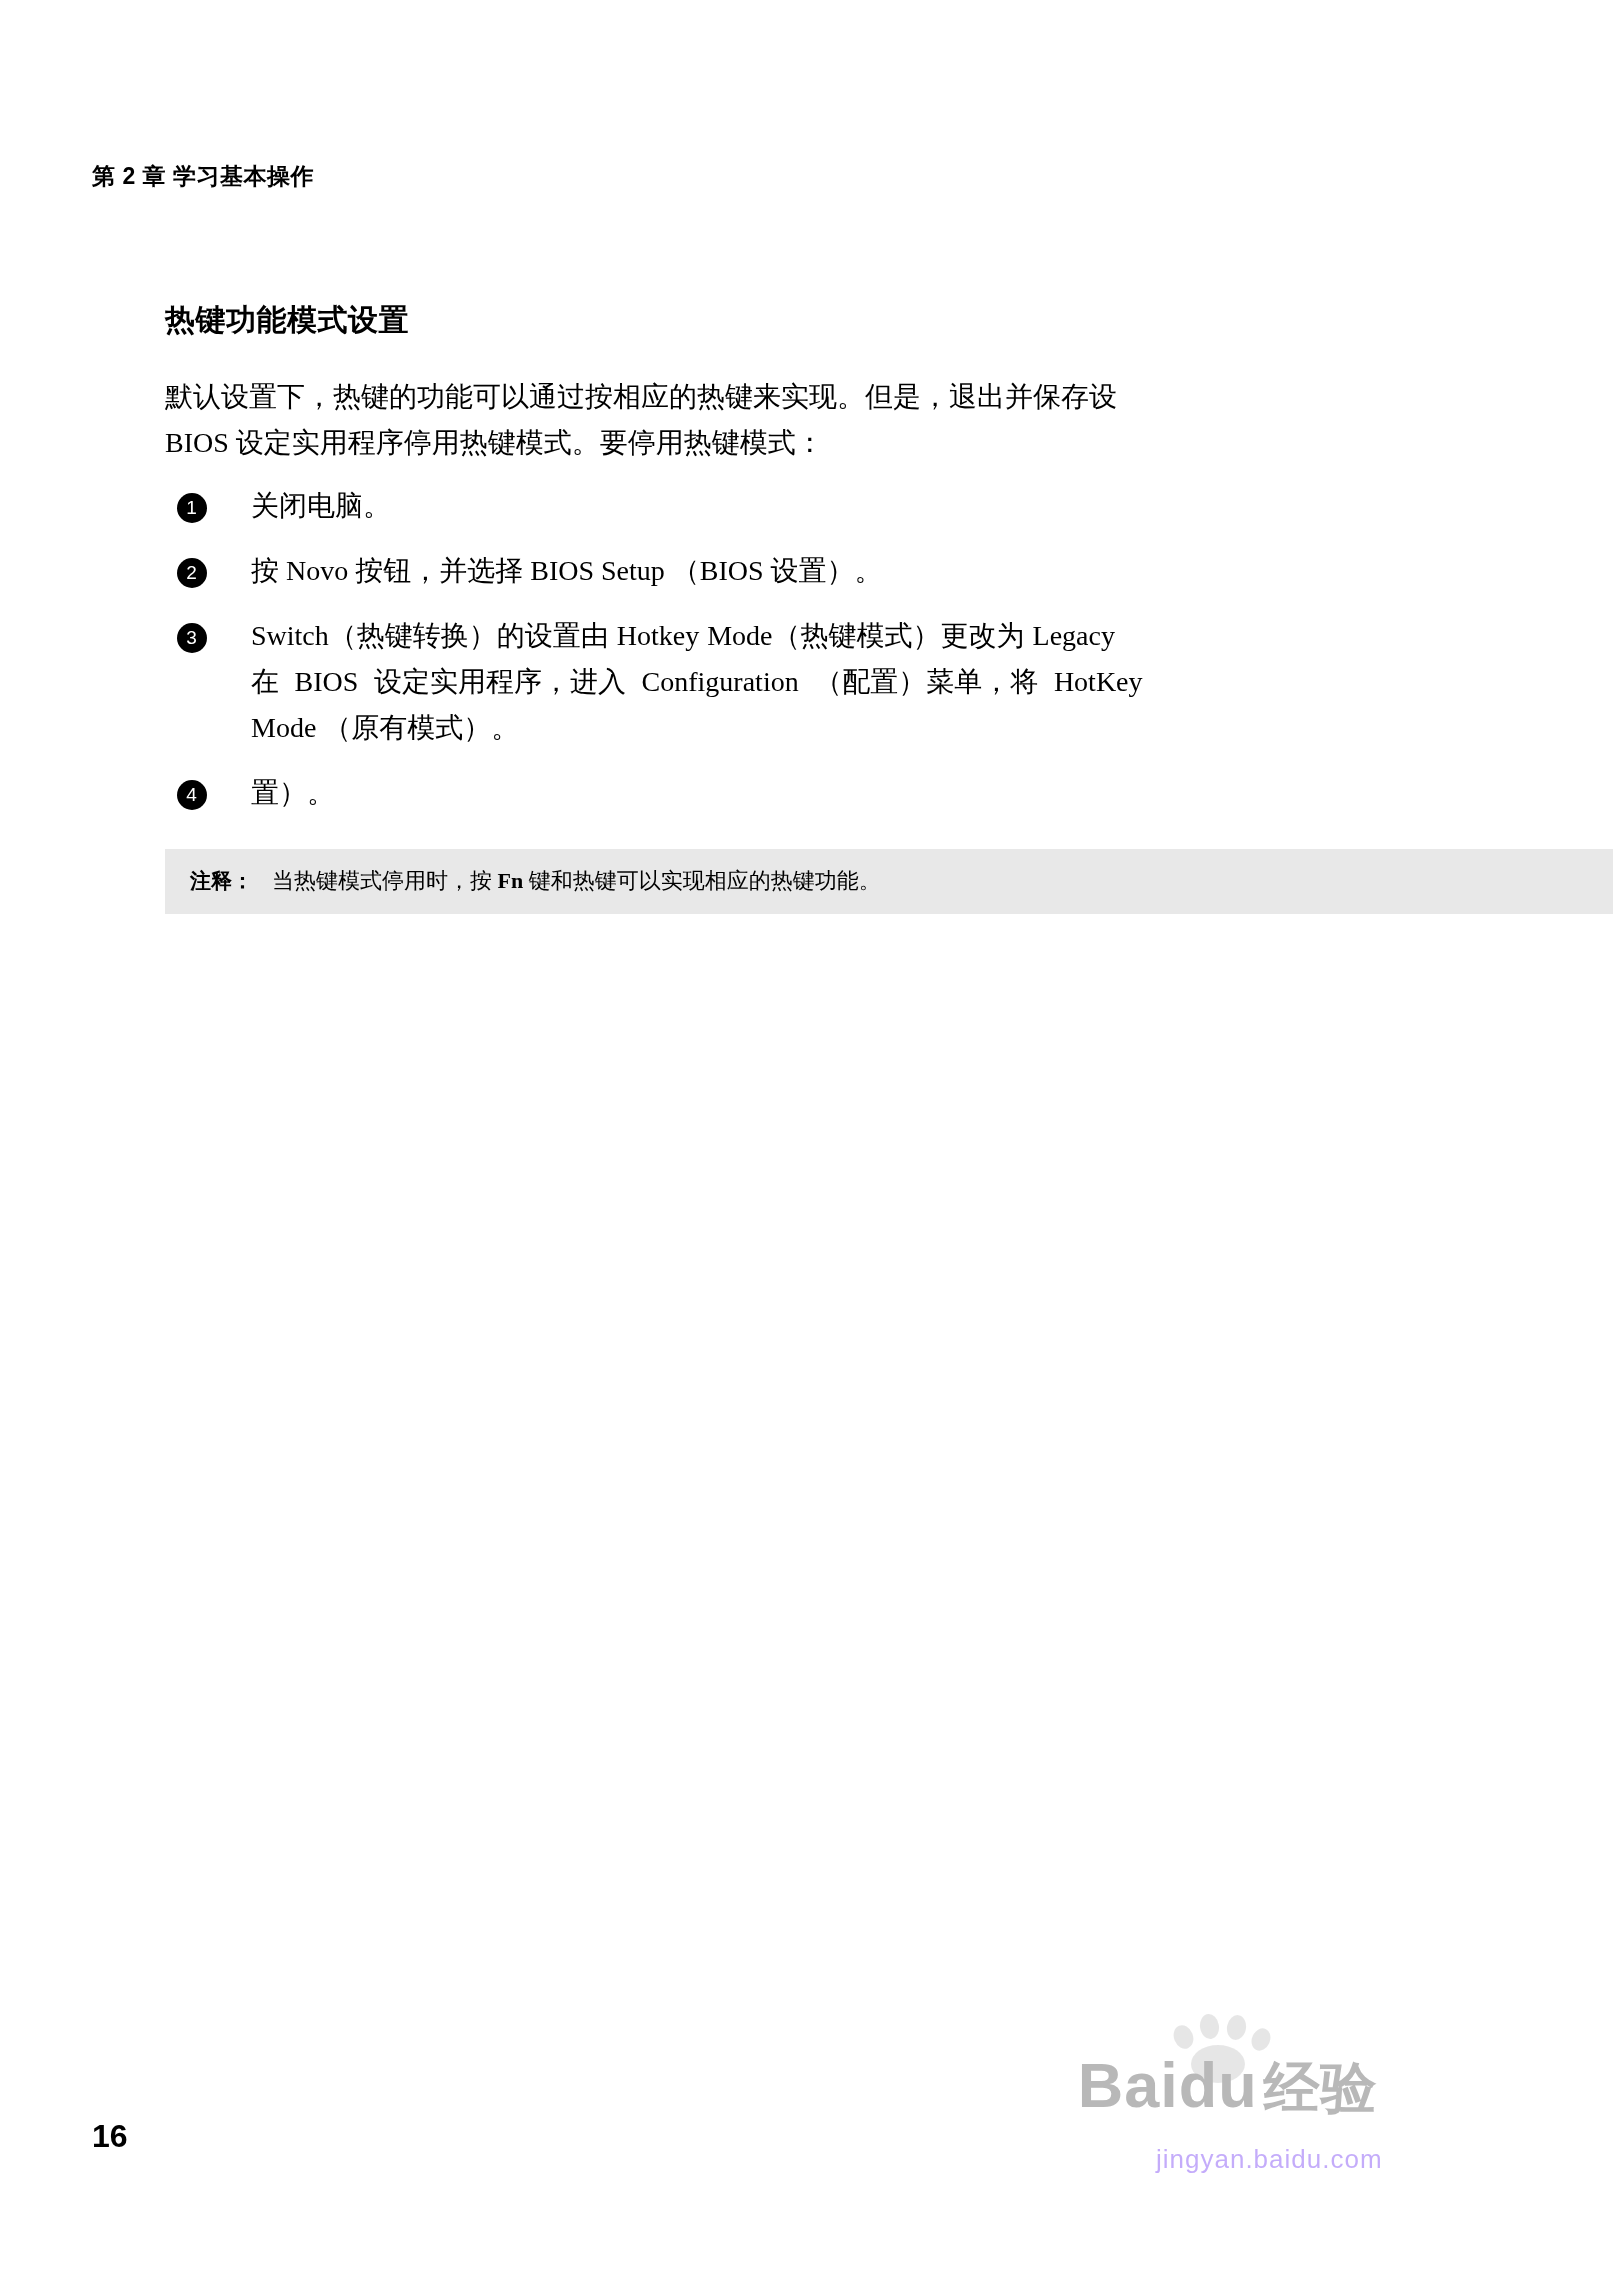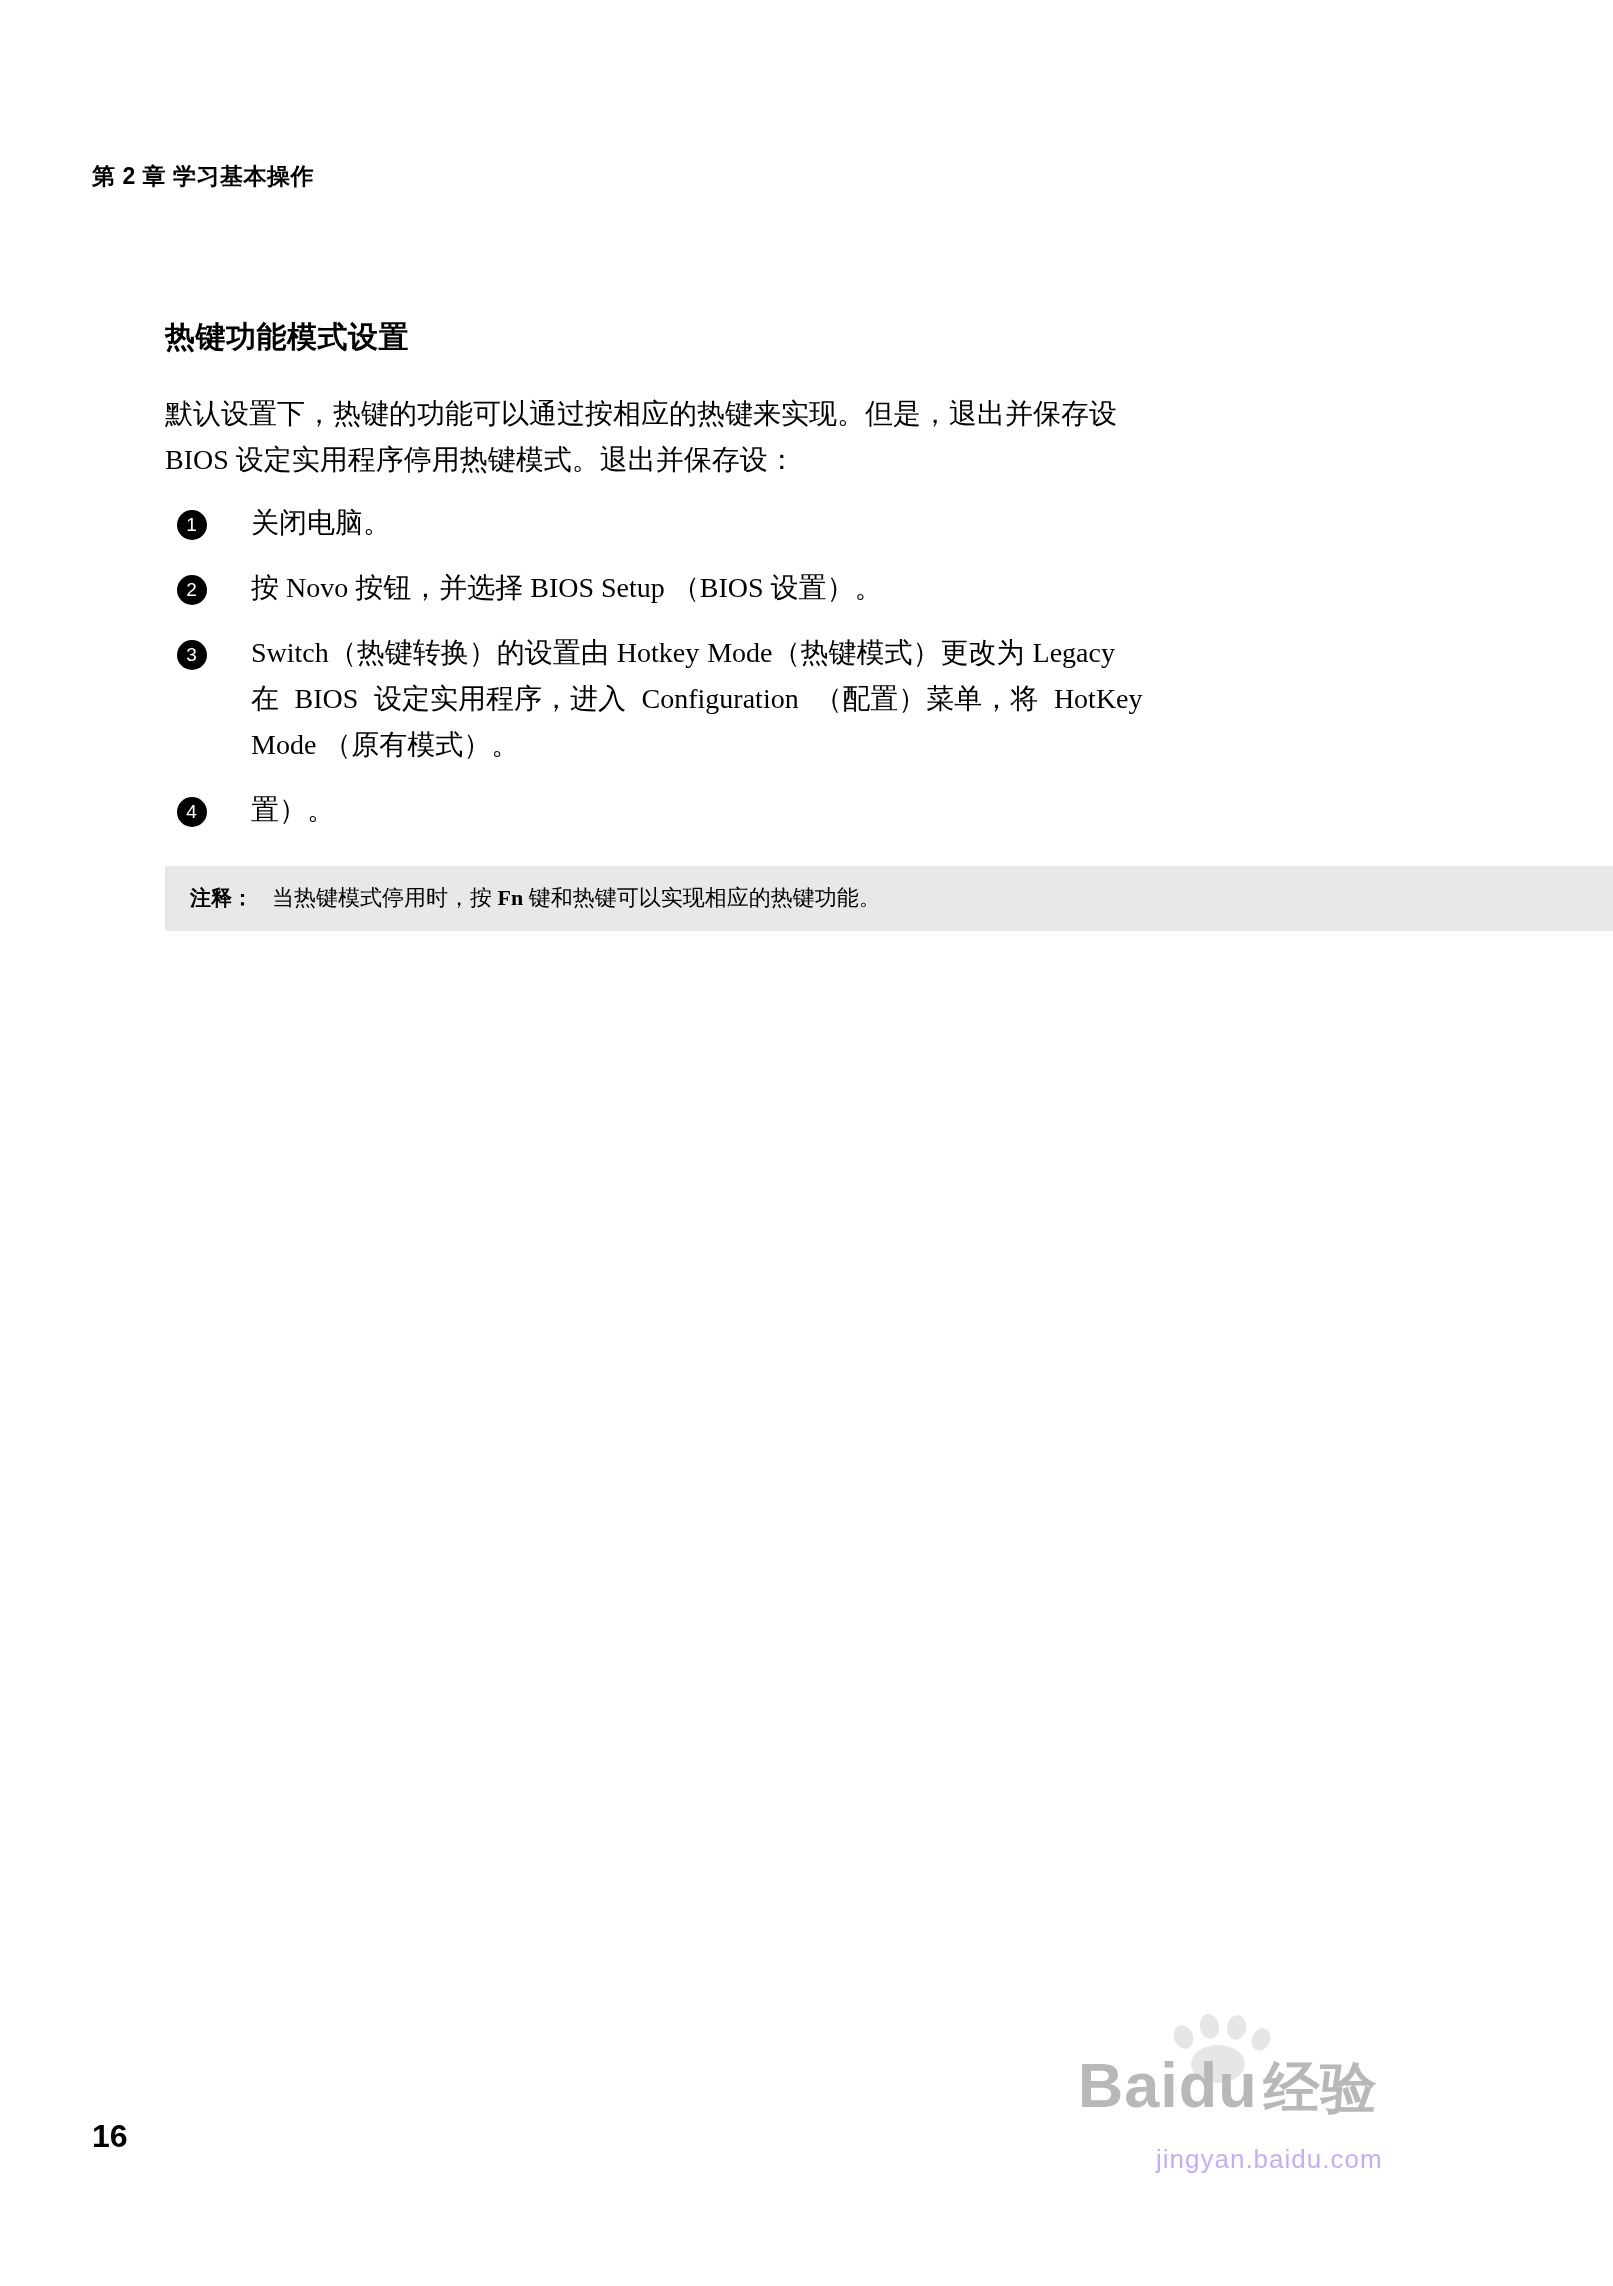--- a/index.html
+++ b/index.html
@@ -29,21 +29,21 @@
     font-size: 23px;
     font-weight: bold;
     letter-spacing: 0.5px;
     color: #000;
   }
 
   
   .content {
     position: absolute;
     left: 165px;
-    top: 317px;
+    top: 300px;
     width: 1297px;
   }
   .section-title {
     font-family: "Liberation Sans", sans-serif;
     font-size: 30px;
     font-weight: bold;
     letter-spacing: 0.5px;
     margin: 0 0 33px 0;
   }
   .intro {
@@ -199,21 +199,21 @@
 <div class="page">
 
   <div class="chapter-header">第 2 章 学习基本操作</div>
 
   <div class="content">
 
     <h2 class="section-title">热键功能模式设置</h2>
 
     <p class="intro">
       <span class="ln">默认设置下，热键的功能可以通过按相应的热键来实现。但是，退出并保存设</span>
-      <span class="ln">BIOS 设定实用程序停用热键模式。退出并保存设：</span>
+      <span class="ln">BIOS 设定实用程序停用热键模式。要停用热键模式：</span>
     </p>
 
     <ol class="steps">
 
       <li class="step">
         <span class="step-num">1</span>
         <span class="step-text">
           <span class="ln">关闭电脑。</span>
         </span>
       </li>

